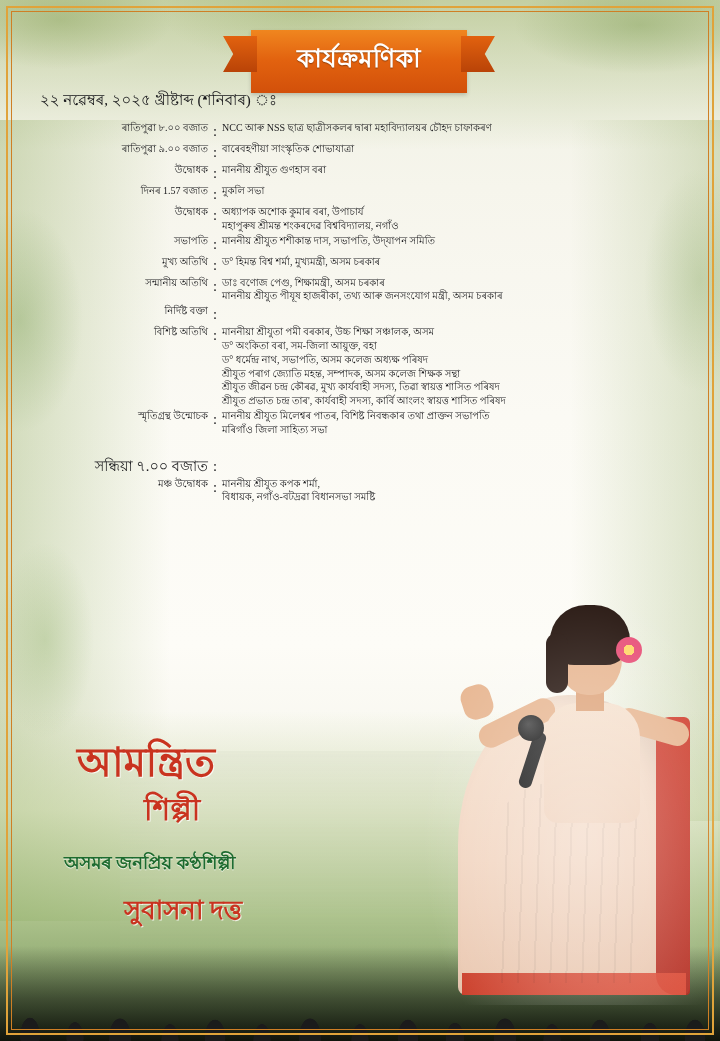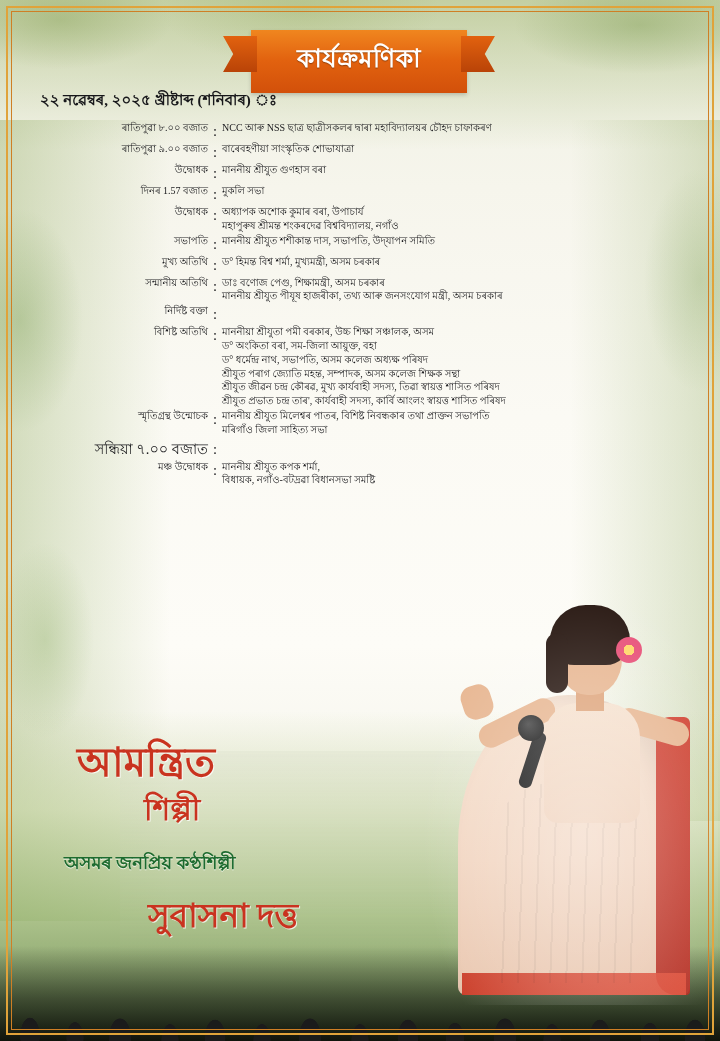--- a/index.html
+++ b/index.html
@@ -133,32 +133,32 @@
   
   .content {
     position: absolute;
     top: 88px;
     left: 36px;
     right: 26px;
   }
   .date-line {
     font-family: "Liberation Serif", serif;
     font-size: 15px;
-    font-weight: bold;
+    font-weight: normal;
     color: #17171a;
     margin: 0 0 8px 4px;
   }
 
   .rows { display: block; }
   .row {
     display: flex;
     align-items: flex-start;
     margin-bottom: 1px;
   }
-  .row.gap-top { margin-top: 2px; }
+  .row.gap-top { margin-top: 19px; }
   .row-label {
     width: 172px;
     flex: 0 0 172px;
     text-align: right;
     font-family: "Liberation Serif", serif;
     font-size: 10px;
     color: #1a1a1d;
     line-height: 1.38;
     white-space: nowrap;
   }
@@ -219,25 +219,25 @@
   .artist-sub {
     font-family: "Liberation Serif", serif;
     font-size: 18px;
     font-weight: bold;
     color: #1d6b2f;
     text-shadow: 0 1px 0 rgba(255,255,255,.7);
     margin: 0 0 10px 16px;
   }
   .artist-name {
     font-family: "Liberation Serif", serif;
-    font-size: 33px;
+    font-size: 26px;
     font-weight: bold;
     color: #c9331f;
     text-shadow: 1px 1px 0 rgba(255,255,255,.75);
-    margin-left: 100px;
+    margin-left: 76px;
   }
 
   
   .performer {
     position: absolute;
     right: 12px;
     bottom: 46px;
     width: 268px;
     height: 392px;
   }

